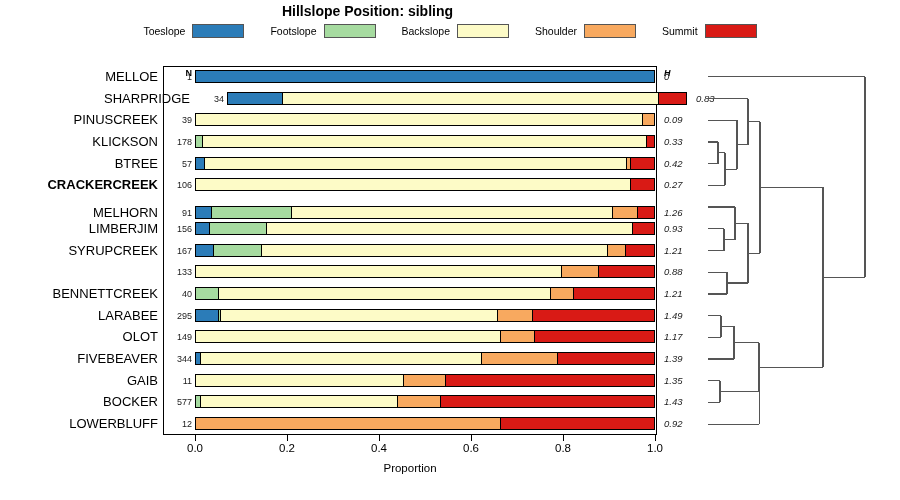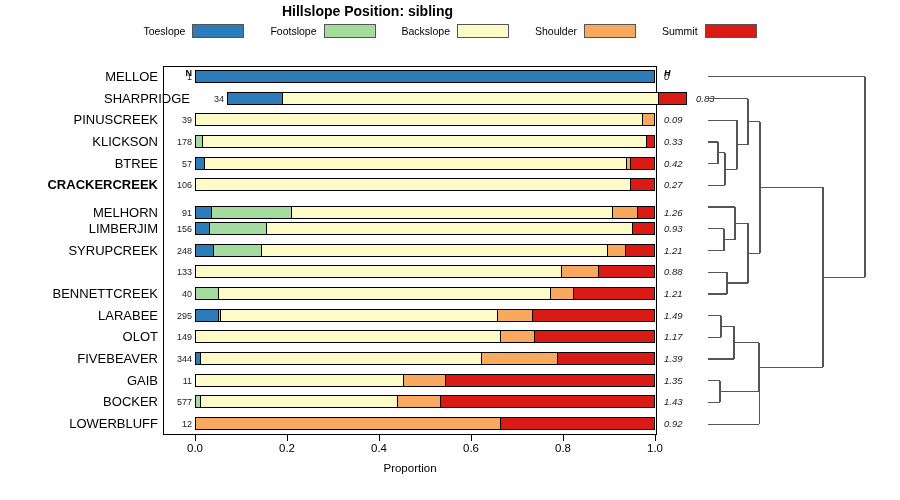--- a/index.html
+++ b/index.html
@@ -196,21 +196,21 @@
         <div class="bar">
           <div class="seg" style="width: 3%; background: rgb(43, 124, 184);"></div>
           <div class="seg" style="width: 12.5%; background: rgb(166, 219, 160);"></div>
           <div class="seg" style="width: 80%; background: rgb(253, 251, 199);"></div>
           <div class="seg" style="width: 4.5%; background: rgb(217, 26, 21);"></div>
         </div>
         <div class="hval">0.93</div>
       </div>
       <div class="row" style="top: 240.5px;">
         <div class="ylabel-box">SYRUPCREEK</div>
-        <div class="nval">248</div>
+        <div class="nval">167</div>
         <div class="bar">
           <div class="seg" style="width: 4%; background: rgb(43, 124, 184);"></div>
           <div class="seg" style="width: 10.5%; background: rgb(166, 219, 160);"></div>
           <div class="seg" style="width: 75.5%; background: rgb(253, 251, 199);"></div>
           <div class="seg" style="width: 4%; background: rgb(248, 169, 95);"></div>
           <div class="seg" style="width: 6%; background: rgb(217, 26, 21);"></div>
         </div>
         <div class="hval">1.21</div>
       </div>
       <div class="row" style="top: 262.206px;">

